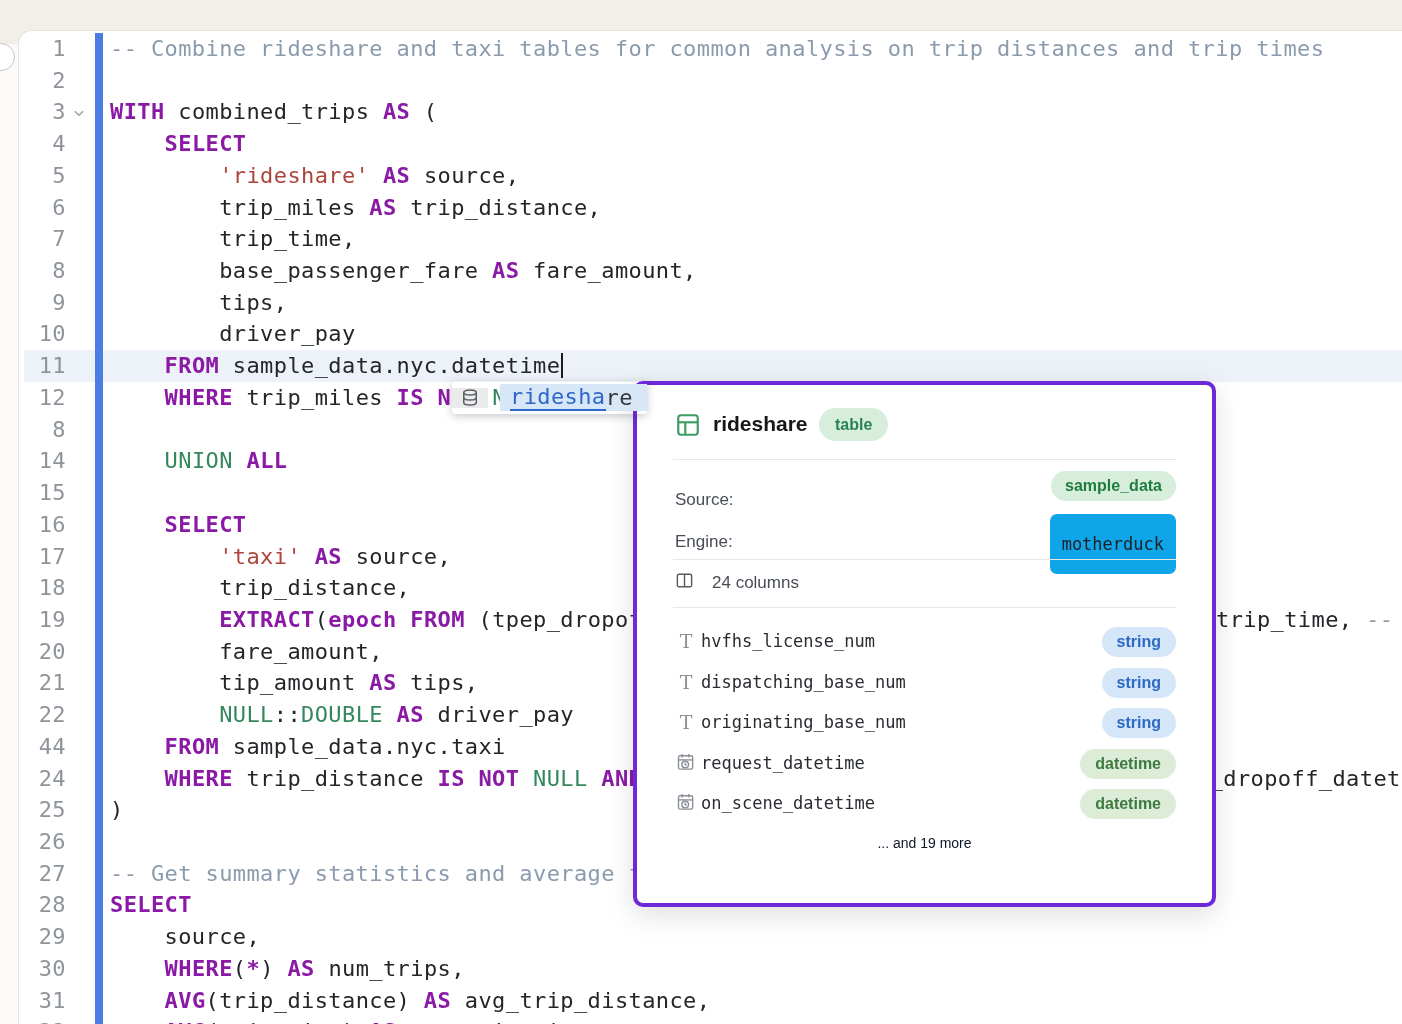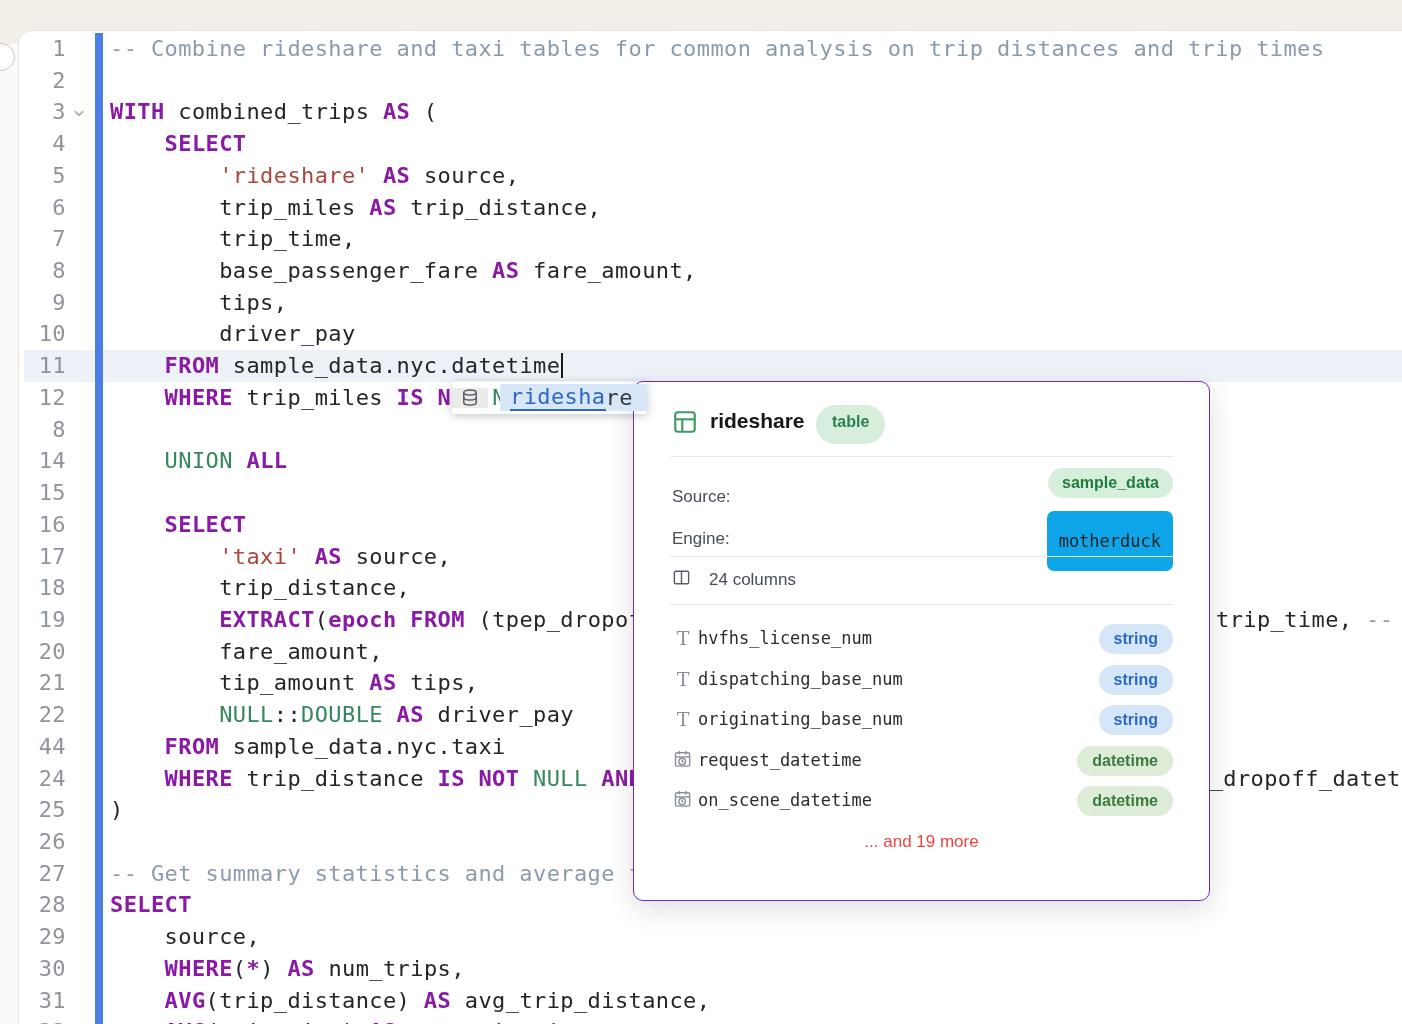--- a/index.html
+++ b/index.html
@@ -57,27 +57,27 @@
   .popup-icon{width:36px;background:#ebebeb;display:flex;align-items:center;justify-content:center;}
   .popup-item{
     background:#d8e7f7;display:flex;align-items:center;padding:0 14px 0 10px;
     font-family:"DejaVu Sans Mono", monospace;font-size:22px;letter-spacing:.4px;
   }
   .popup-match{color:#2e66c9;border-bottom:2px solid #2e66c9;}
   .popup-rest{color:#33373c;}
   
   .card{
     position:absolute;left:633px;top:381px;width:575px;height:518px;
-    background:#fff;border:1px solid #6d28d9;border-radius:10px;
+    background:#fff;border:4px solid #6d28d9;border-radius:10px;
     box-shadow:0 8px 28px rgba(0,0,0,.13);z-index:20;
   }
   .card .hdr-icon{position:absolute;left:38px;top:27px;}
   .card .hdr-title{position:absolute;left:76px;top:27px;font-size:21px;font-weight:bold;color:#151719;}
   .badge{
-    position:absolute;left:182px;top:23px;height:39px;line-height:33px;padding:0 16px;
+    position:absolute;left:182px;top:23px;height:33px;line-height:33px;padding:0 16px;
     border-radius:999px;background:#d7eedd;color:#2c8152;font-size:16px;font-weight:bold;
   }
   .card hr{position:absolute;left:36px;right:36px;border:none;border-top:1px solid #e8e8e8;margin:0;}
   .hr1{top:74px}.hr2{top:174px}.hr3{top:222px}
   .meta-label{position:absolute;left:38px;font-size:17px;color:#484e56;margin-top:13px;}
   .meta-pill{position:absolute;right:36px;border-radius:999px;}
   .pill-green{background:#d7eedd;color:#1e7c3d;font-weight:bold;font-size:16px;padding:6px 14px;}
   .pill-gray{
     background:#0ea5e9;color:#202326;font-size:17px;padding:20px 12px;border-radius:7px;
     font-family:"DejaVu Sans Mono", monospace;
@@ -86,21 +86,21 @@
     font-size:17px;color:#484e56;}
   .col-row{position:absolute;left:0;right:0;height:36px;}
   .col-icon{position:absolute;left:38px;top:5px;width:22px;text-align:center;}
   .t-letter{font-family:"DejaVu Serif", serif;font-size:19px;color:#8a9099;}
   .col-name{position:absolute;left:64px;top:6px;font-family:"DejaVu Sans Mono", monospace;
     font-size:17px;color:#282c31;}
   .type-pill{position:absolute;right:36px;top:2px;border-radius:999px;font-size:16px;
     font-weight:bold;padding:6px 15px;}
   .type-string{background:#d6e6f9;color:#2b6bc4;}
   .type-datetime{background:#dcecd7;color:#3d7a3f;}
-  .more{position:absolute;left:0;right:0;top:450px;text-align:center;font-size:17px;color:#ef4444;}
+  .more{position:absolute;left:0;right:0;top:450px;text-align:center;font-size:14px;color:#0f172a;}
 </style>
 </head>
 <body>
 
 <div class="panel"></div>
 <div class="left-strip"></div>
 <div class="collapse-btn"></div>
 <div class="gutter-bar"></div>
 
 <div class="code-area" id="code-area">

